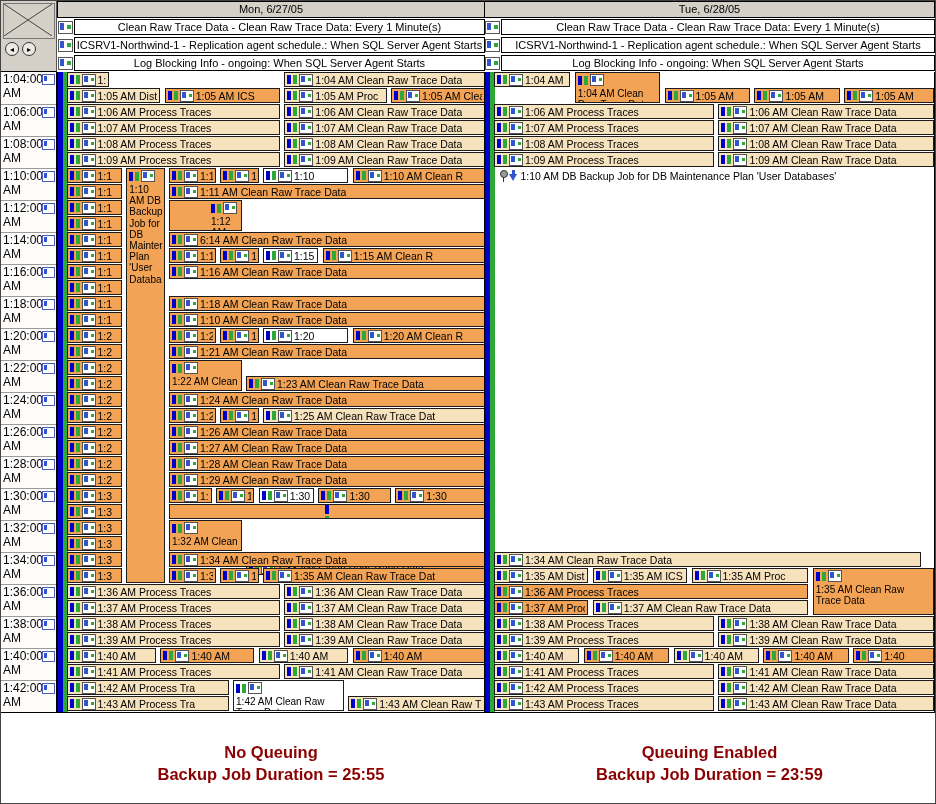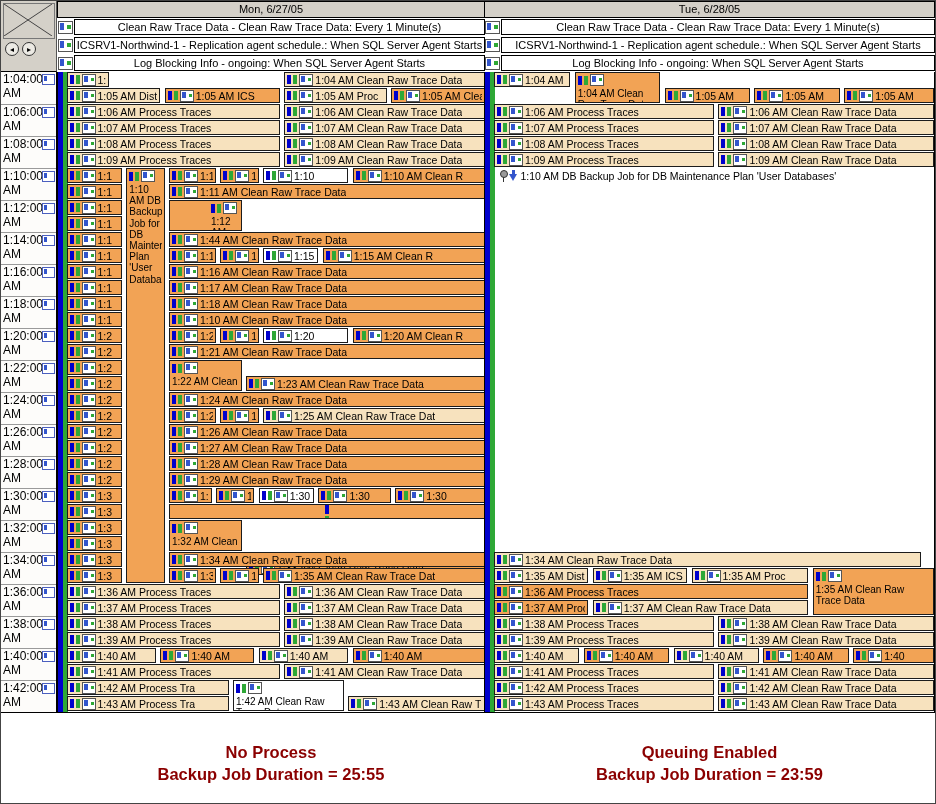--- a/index.html
+++ b/index.html
@@ -361,21 +361,21 @@
         <div class="ev o" style="top: 160px; height: 15px; left: 2%; width: 13%;">
           <span class="chip b"></span>
           <span class="chip g"></span>
           <span class="evicon"></span>
           <span class="lbl">1:1</span>
         </div>
         <div class="ev o" style="top: 160px; height: 15px; left: 26%; width: 74%;">
           <span class="chip b"></span>
           <span class="chip g"></span>
           <span class="evicon"></span>
-          <span class="lbl">1:44 AM  Clean Raw Trace Data</span>
+          <span class="lbl">6:14 AM  Clean Raw Trace Data</span>
         </div>
         <div class="ev o" style="top: 176px; height: 15px; left: 2%; width: 13%;">
           <span class="chip b"></span>
           <span class="chip g"></span>
           <span class="evicon"></span>
           <span class="lbl">1:1</span>
         </div>
         <div class="ev o" style="top: 176px; height: 15px; left: 26%; width: 11%;">
           <span class="chip b"></span>
           <span class="chip g"></span>
@@ -410,26 +410,20 @@
           <span class="chip b"></span>
           <span class="chip g"></span>
           <span class="evicon"></span>
           <span class="lbl">1:16 AM  Clean Raw Trace Data</span>
         </div>
         <div class="ev o" style="top: 208px; height: 15px; left: 2%; width: 13%;">
           <span class="chip b"></span>
           <span class="chip g"></span>
           <span class="evicon"></span>
           <span class="lbl">1:1</span>
-        </div>
-        <div class="ev o" style="top: 208px; height: 15px; left: 26%; width: 74%;">
-          <span class="chip b"></span>
-          <span class="chip g"></span>
-          <span class="evicon"></span>
-          <span class="lbl">1:17 AM  Clean Raw Trace Data</span>
         </div>
         <div class="ev o" style="top: 224px; height: 15px; left: 2%; width: 13%;">
           <span class="chip b"></span>
           <span class="chip g"></span>
           <span class="evicon"></span>
           <span class="lbl">1:1</span>
         </div>
         <div class="ev o" style="top: 224px; height: 15px; left: 26%; width: 74%;">
           <span class="chip b"></span>
           <span class="chip g"></span>
@@ -1040,21 +1034,21 @@
           <span class="chip b"></span>
           <span class="chip g"></span>
           <span class="evicon"></span>
           <span class="lbl">1:43 AM  Clean Raw Trace Data</span>
         </div>
       </div>
   </div>
 
   <div class="footer">
     <div class="fblock" id="fb0">
-      <div>No Process</div>
+      <div>No Queuing</div>
       <div>Backup Job Duration = 25:55</div>
     </div>
     <div class="fblock" id="fb1">
       <div>Queuing Enabled</div>
       <div>Backup Job Duration = 23:59</div>
     </div>
   </div>
 
 </div>
 

